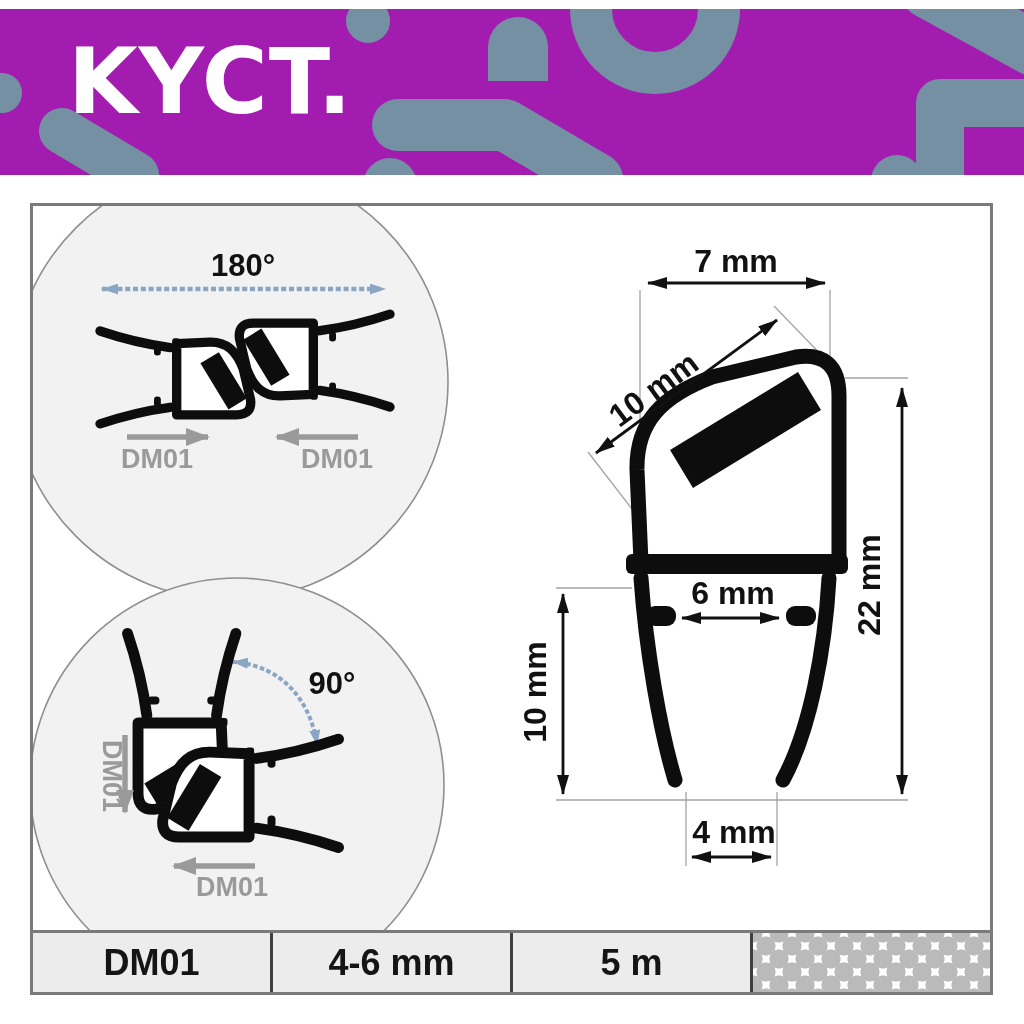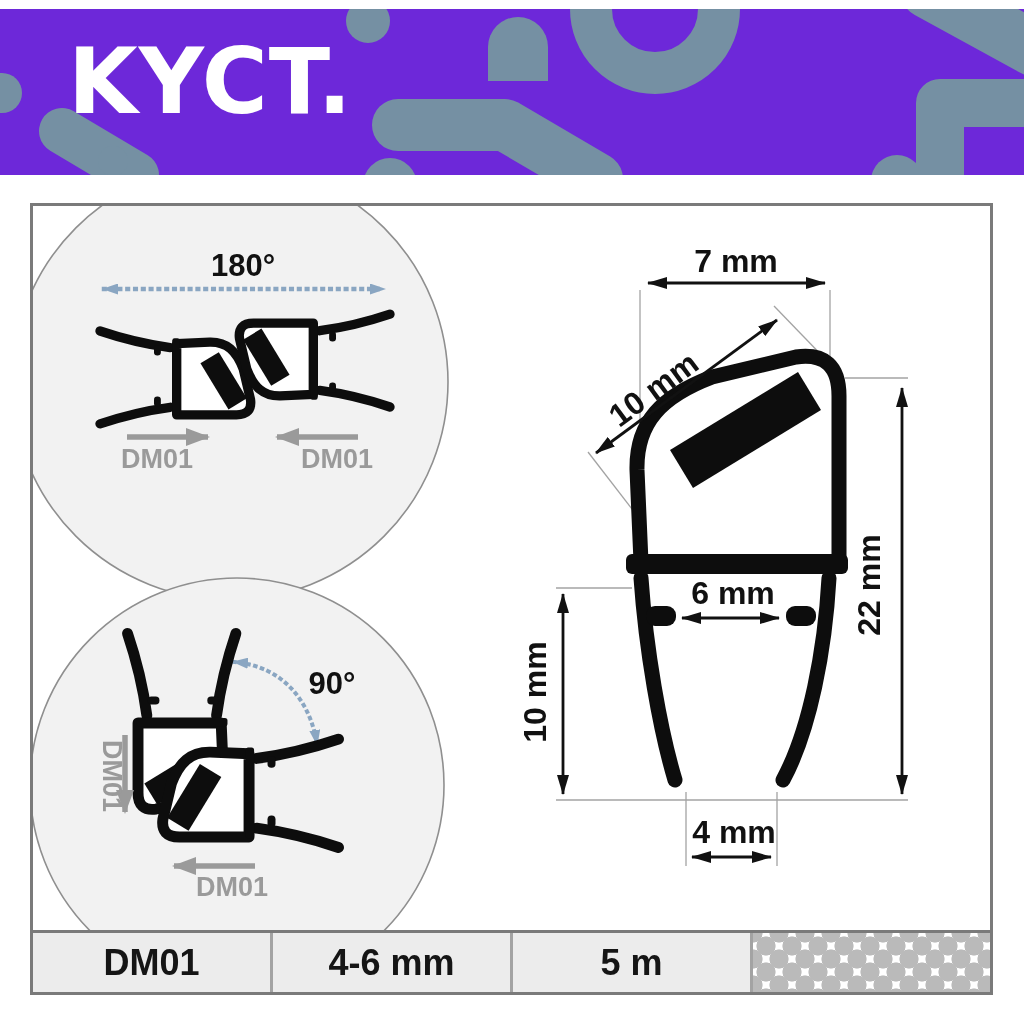--- a/index.html
+++ b/index.html
@@ -1,28 +1,28 @@
 <!DOCTYPE html>
 <html><head>
 <meta charset="utf-8">
 <style>
   html,body{margin:0;padding:0;background:#fff;}
   body{width:1024px;height:1024px;position:relative;font-family:"Liberation Sans",sans-serif;overflow:hidden;}
-  .banner{position:absolute;left:0;top:9px;width:1024px;height:166px;background:#6d28d9;overflow:hidden;}
+  .banner{position:absolute;left:0;top:9px;width:1024px;height:166px;background:#a21caf;overflow:hidden;}
   .banner svg{position:absolute;left:0;top:0;}
   .logo{position:absolute;left:68px;top:28px;font-family:"DejaVu Sans","Liberation Sans",sans-serif;
         font-size:90px;font-weight:bold;color:#ffffff;letter-spacing:1px;line-height:1;}
   .frame{position:absolute;left:30px;top:203px;width:963px;height:727px;box-sizing:border-box;
          border:3px solid #7a7a7a;border-bottom:none;background:#fff;overflow:hidden;}
   .frame svg{position:absolute;left:0;top:0;}
   .spec-row{position:absolute;left:30px;top:930px;width:963px;height:65px;box-sizing:border-box;
             border:3px solid #7a7a7a;display:flex;}
   .spec-cell{flex:1;background:#ececec;display:flex;align-items:center;justify-content:center;
              font-size:36px;font-weight:bold;color:#151515;}
-  .spec-cell + .spec-cell{border-left:3px solid #a3a3a3;}
+  .spec-cell + .spec-cell{border-left:3px solid #404040;}
   .spec-cell.dots{background-color:#ffffff;
       background-image:radial-gradient(circle,#bababa 9.2px,rgba(0,0,0,0) 9.9px),
                        radial-gradient(circle,#bababa 9.2px,rgba(0,0,0,0) 9.9px);
       background-size:26px 26px;background-position:0 0,13px 13px;}
   text{font-family:"Liberation Sans",sans-serif;font-weight:bold;}
   .dimtxt{font-size:32px;fill:#111;}
   .angtxt{font-size:31px;fill:#111;}
   .graytxt{font-size:27px;fill:#9a9a9a;}
 </style>
 </head>

